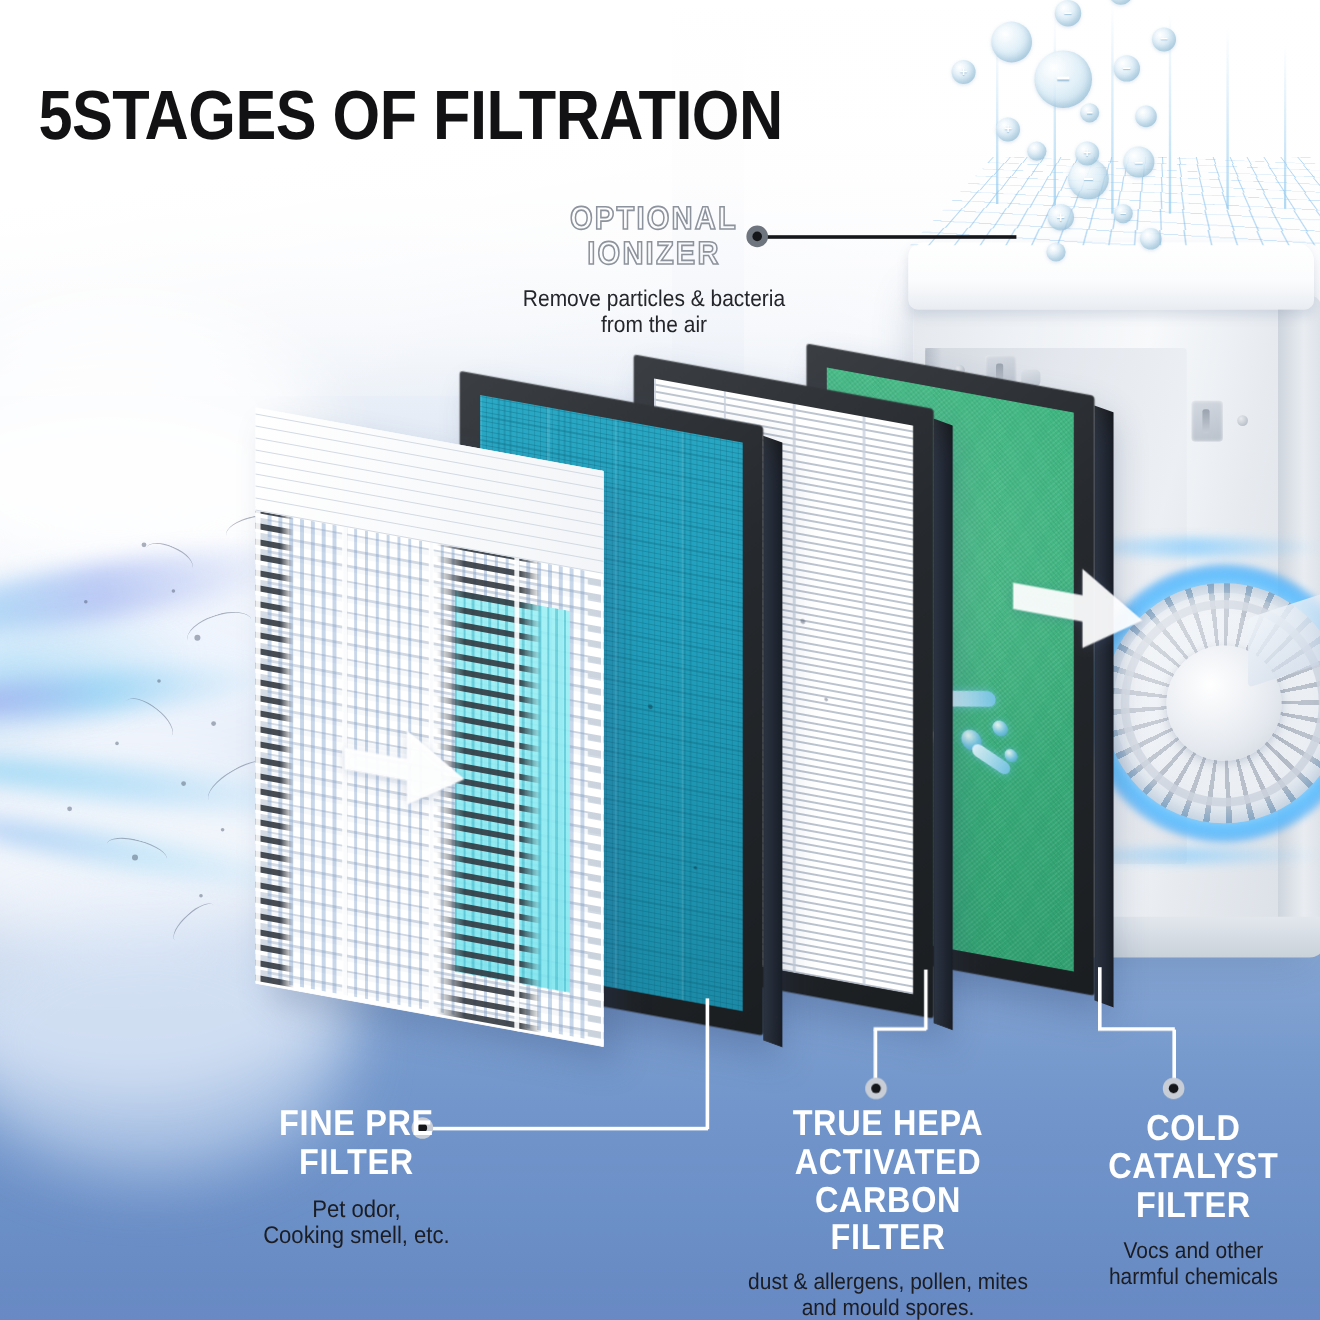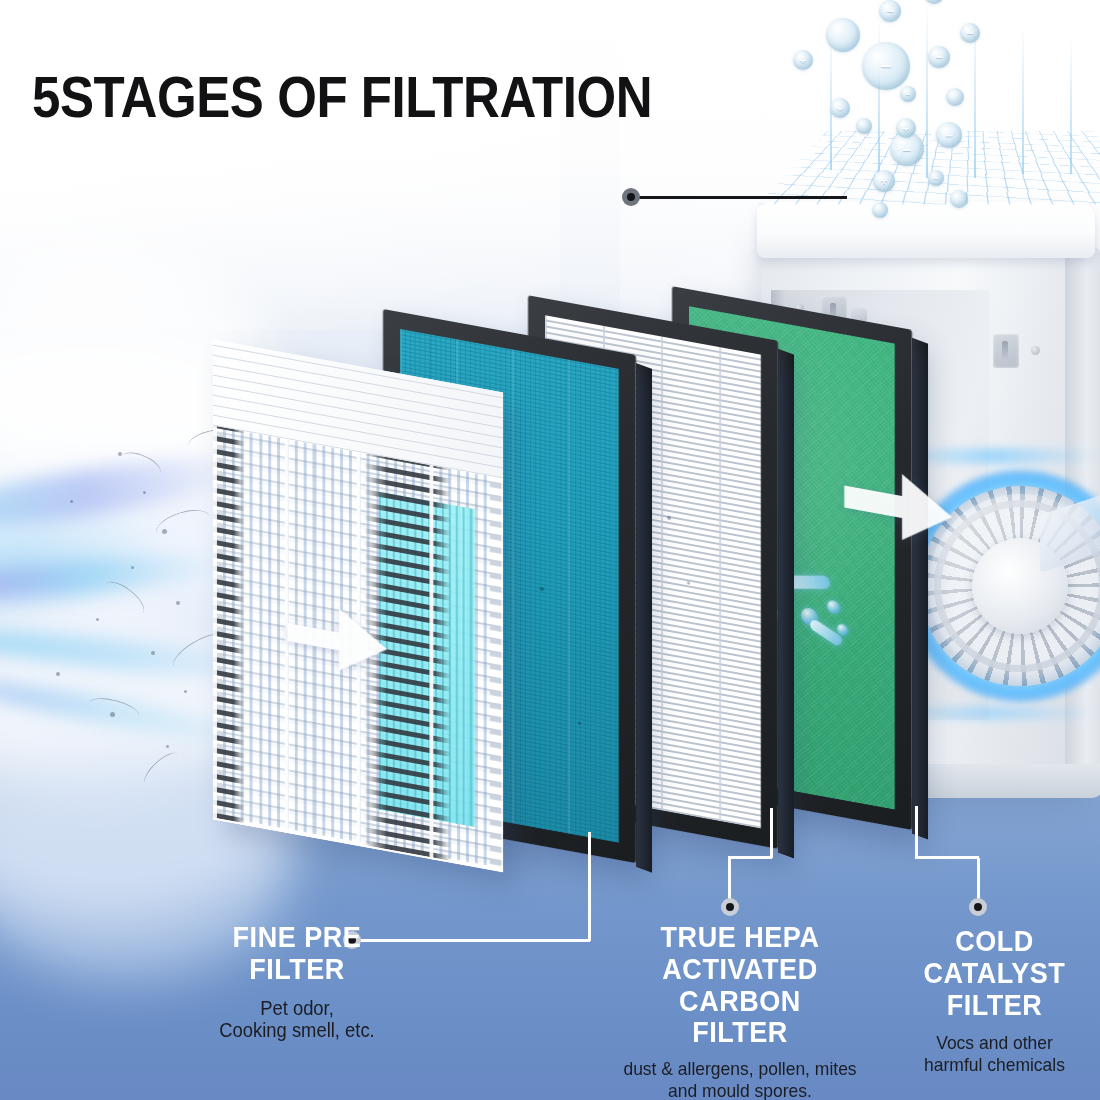--- a/index.html
+++ b/index.html
@@ -536,20 +536,30 @@
 
   <div class="conn">
     <div class="seg" style="left:977px;top:858px;width:2.5px;height:48px;"></div>
     <div class="seg" style="left:915px;top:856px;width:64px;height:2.5px;"></div>
     <div class="seg" style="left:915px;top:806px;width:2.5px;height:52px;"></div>
   </div>
   <div class="node" style="left:969px;top:898px;">
       <i></i>
     </div>
 
+  <div class="callout ionizer-co">
+    <div class="co-head">
+      <div>OPTIONAL</div>
+      <div>IONIZER</div>
+    </div>
+    <div class="co-sub">
+      <div>Remove particles &amp; bacteria</div>
+      <div>from the air</div>
+    </div>
+  </div>
 
   <div class="callout co-pre">
     <div class="co-head white-head">
       <div>FINE PRE</div>
       <div>FILTER</div>
     </div>
     <div class="co-sub">
       <div>Pet odor,</div>
       <div>Cooking smell, etc.</div>
     </div>

